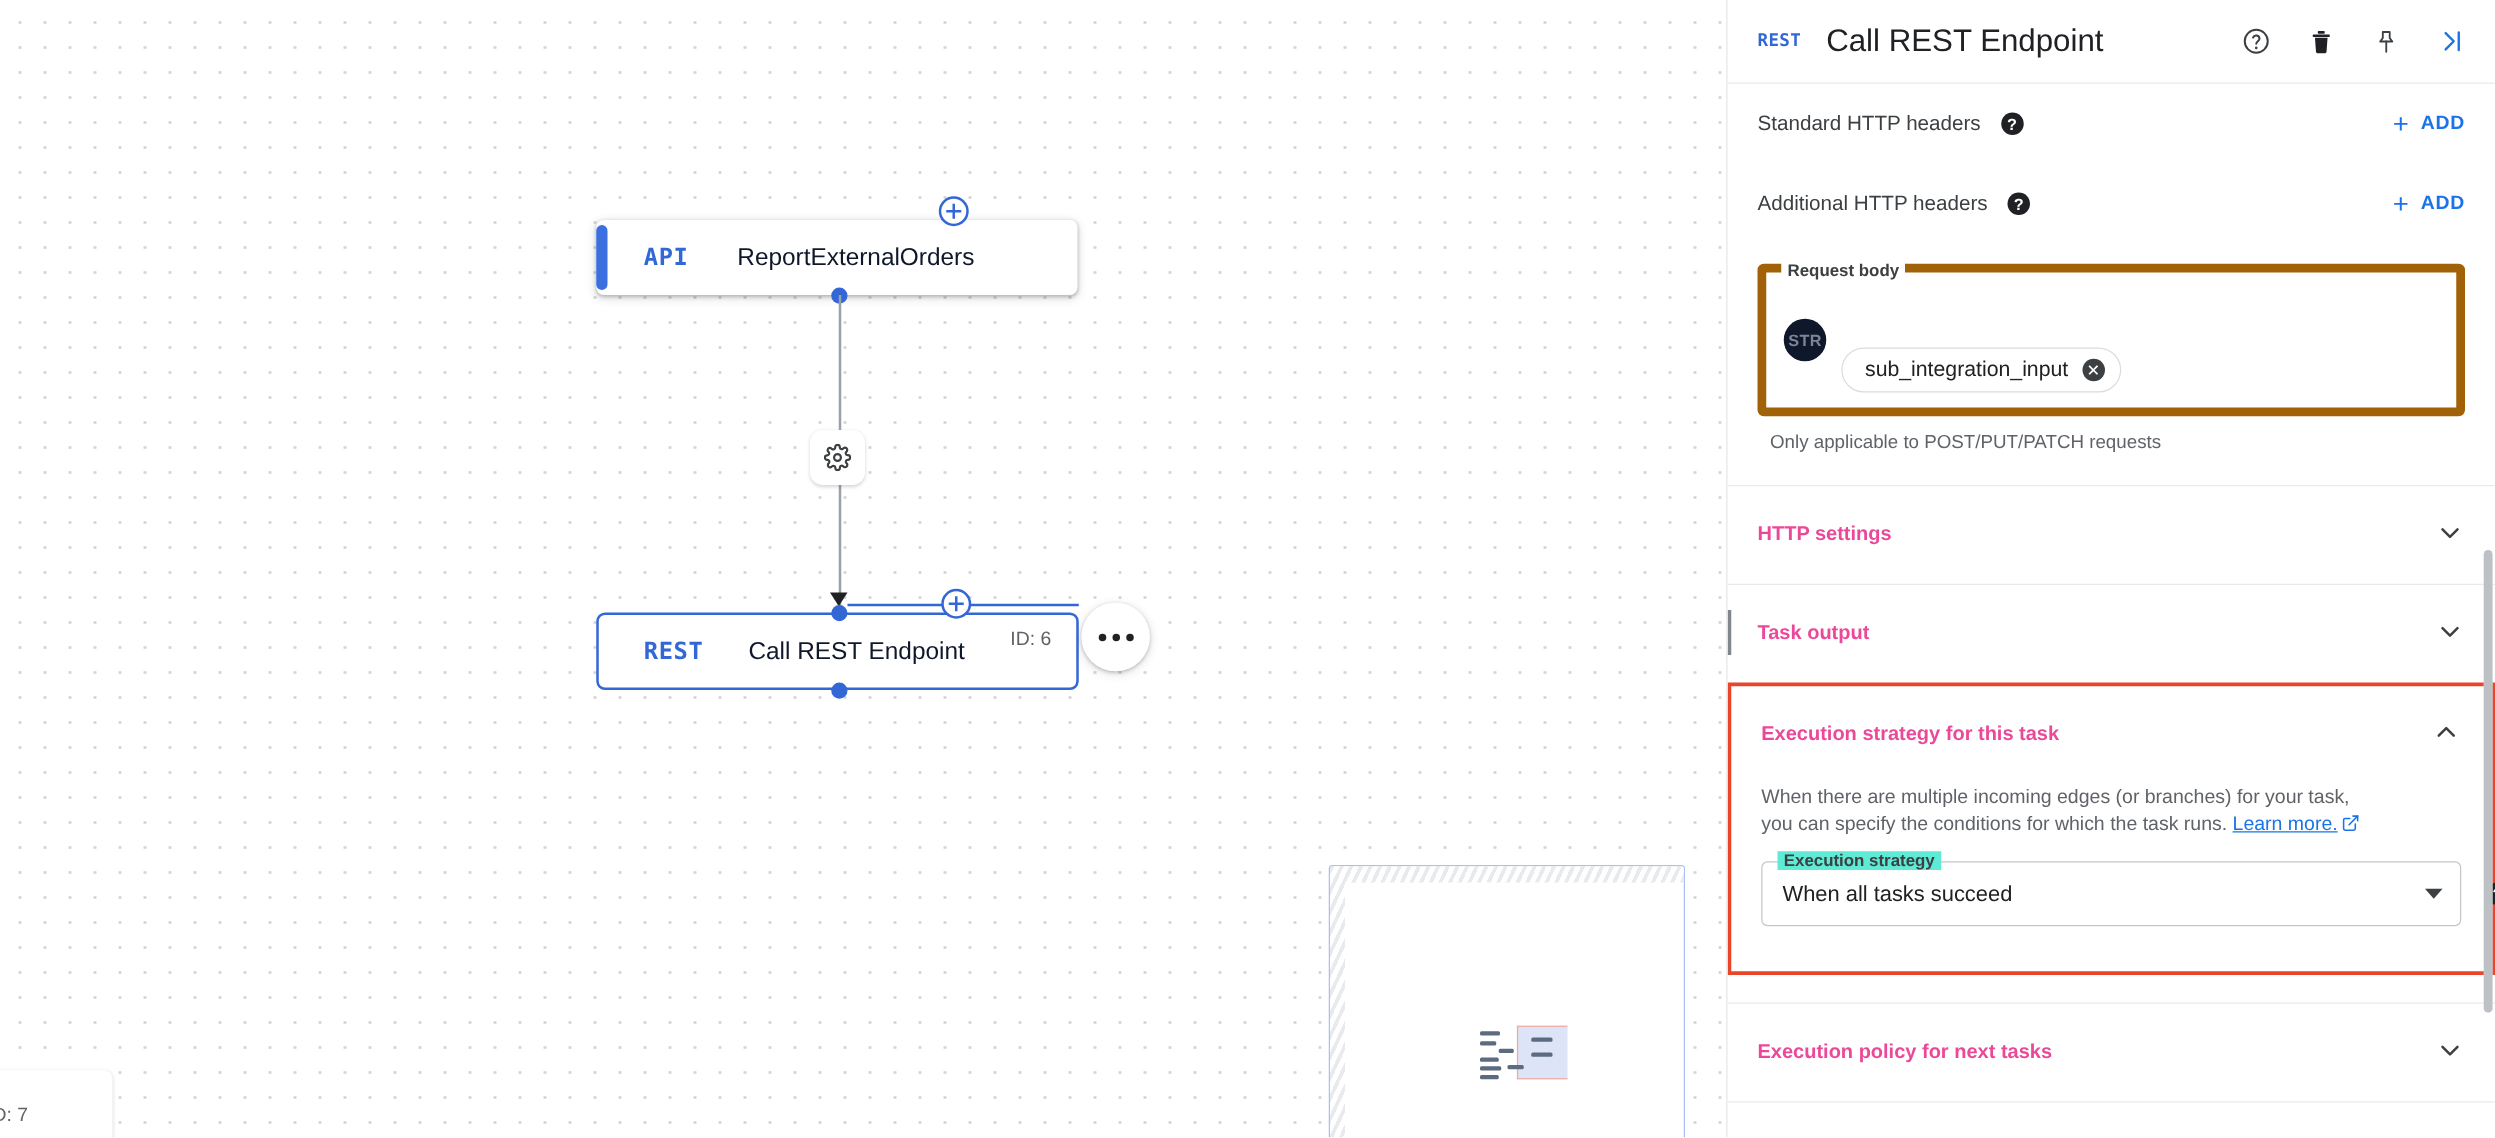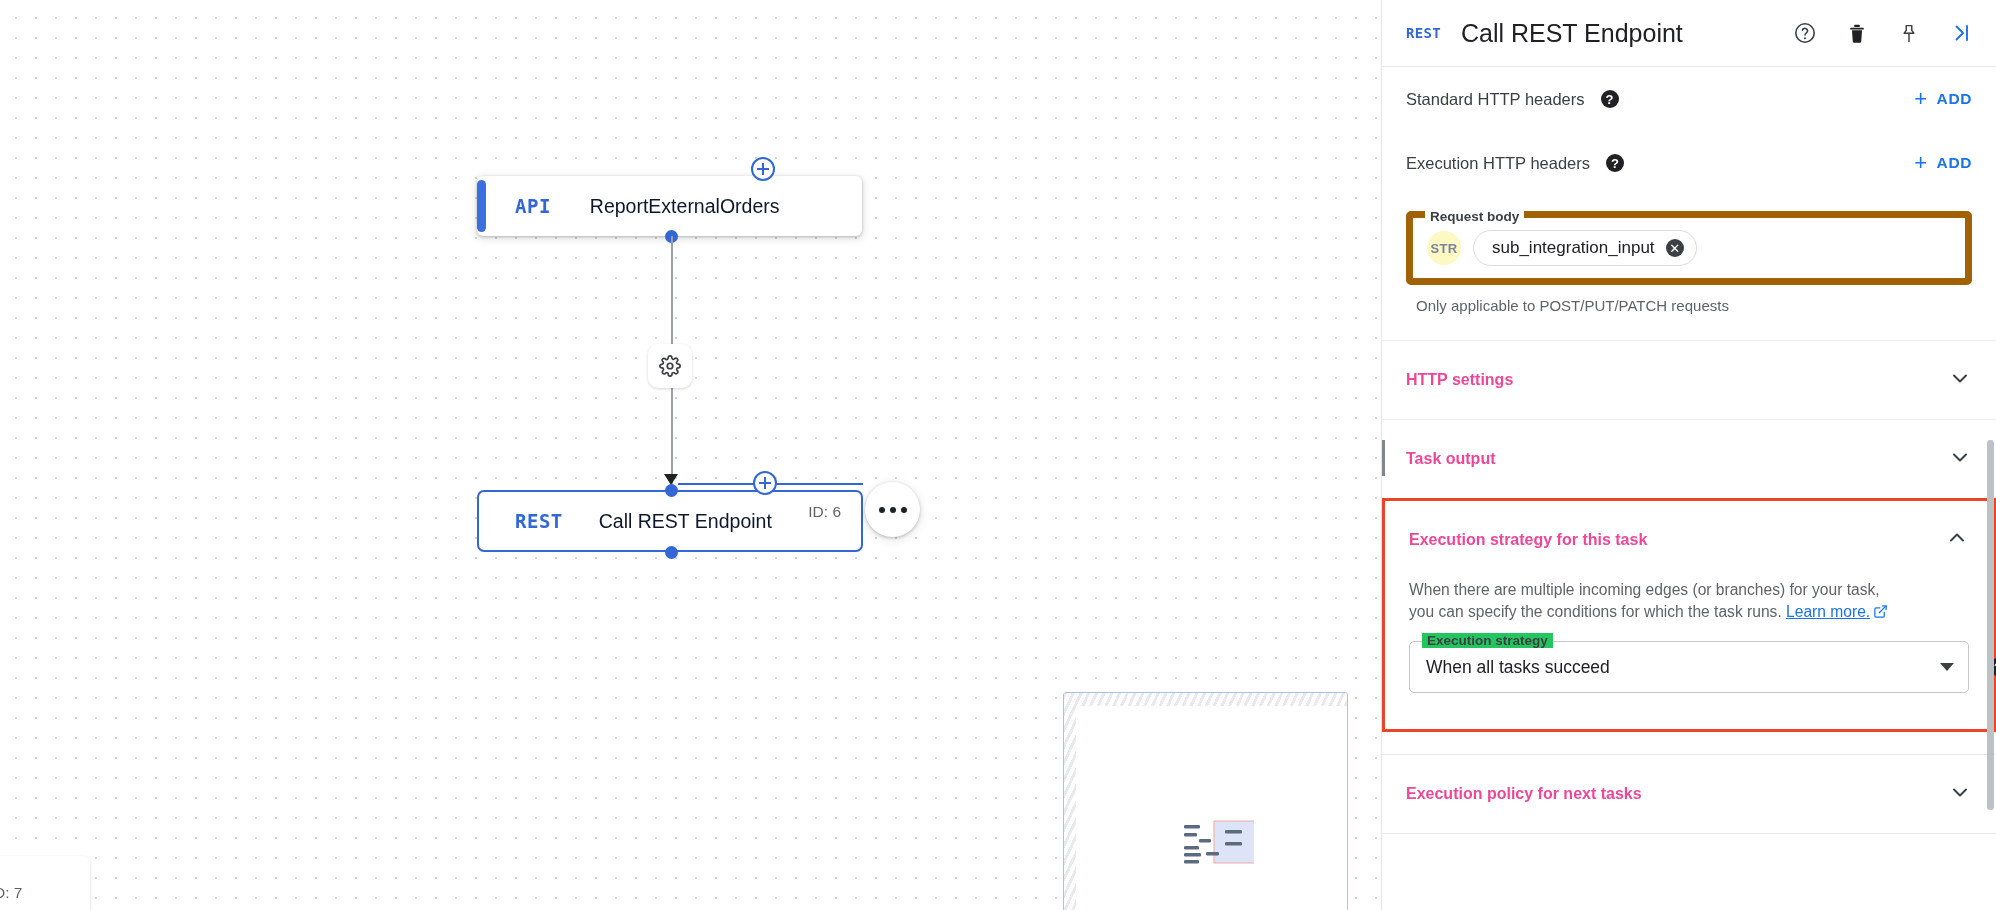--- a/index.html
+++ b/index.html
@@ -233,32 +233,32 @@
     margin-top: 16px;
   }
   .outlined > .legend {
     position: absolute; top: -9px; left: 12px;
     background: #fff; padding: 0 5px;
     font-size: 13.5px; color: #3c4043; font-weight: bold;
   }
   .chip-row { display: flex; align-items: center; }
   .type-badge {
     width: 34px; height: 34px; border-radius: 50%;
-    background: #fef9c3; color: #7b849a;
+    background: #0f172a; color: #7b849a;
     font-size: 13px; font-weight: bold;
     display: flex; align-items: center; justify-content: center;
     letter-spacing: .3px;
   }
   .chip {
     margin-left: 12px;
     height: 36px;
     border: 1px solid #dadce0; border-radius: 18px;
     display: inline-flex; align-items: center;
     padding: 0 12px 0 18px; gap: 11px;
-    font-size: 17px; color: #202124;
+    font-size: 17px; color: #202124; margin-top: 48px;
   }
   .chip-x {
     width: 18px; height: 18px; border-radius: 50%;
     background: #3c4043; color: #fff;
     font-size: 13px; line-height: 1;
     display: flex; align-items: center; justify-content: center;
   }
   .helper-text {
     font-size: 15px; color: #5f6368; margin-top: 12px; padding-left: 10px;
   }
@@ -287,21 +287,21 @@
 
   .select-field {
     position: relative;
     border: 1px solid #c4c7c5; border-radius: 5px;
     height: 52px;
     display: flex; align-items: center;
     padding: 0 14px 0 16px;
   }
   .select-field .legend {
     position: absolute; top: -9px; left: 12px;
-    background: #22c55e; padding: 0 5px;
+    background: #5eead4; padding: 0 5px;
     font-size: 13.5px; color: #3c4043; font-weight: bold;
   }
   .select-value { font-size: 17.5px; color: #202124; }
   .caret {
     margin-left: auto;
     width: 0; height: 0;
     border-left: 7px solid transparent;
     border-right: 7px solid transparent;
     border-top: 8px solid #3c4043;
   }
@@ -433,21 +433,21 @@
           <span class="help-dot">?</span>
           <span class="add-btn">
             <span class="plus-glyph">+</span>
             <span>ADD</span>
           </span>
         </div>
       </div>
 
       <div class="section">
         <div class="row-header">
-          <span class="row-label">Execution HTTP headers</span>
+          <span class="row-label">Additional HTTP headers</span>
           <span class="help-dot">?</span>
           <span class="add-btn">
             <span class="plus-glyph">+</span>
             <span>ADD</span>
           </span>
         </div>
       </div>
 
       <div class="section">
         <div class="outlined">

